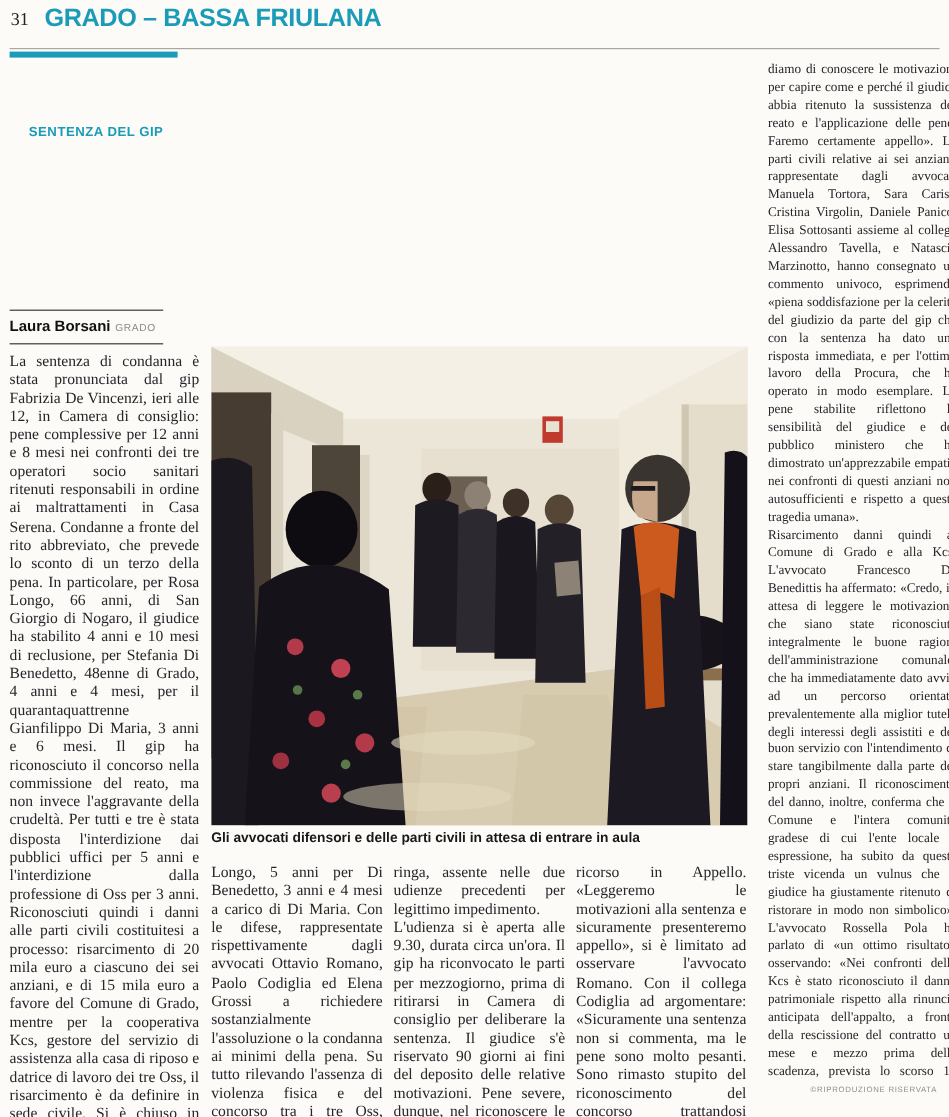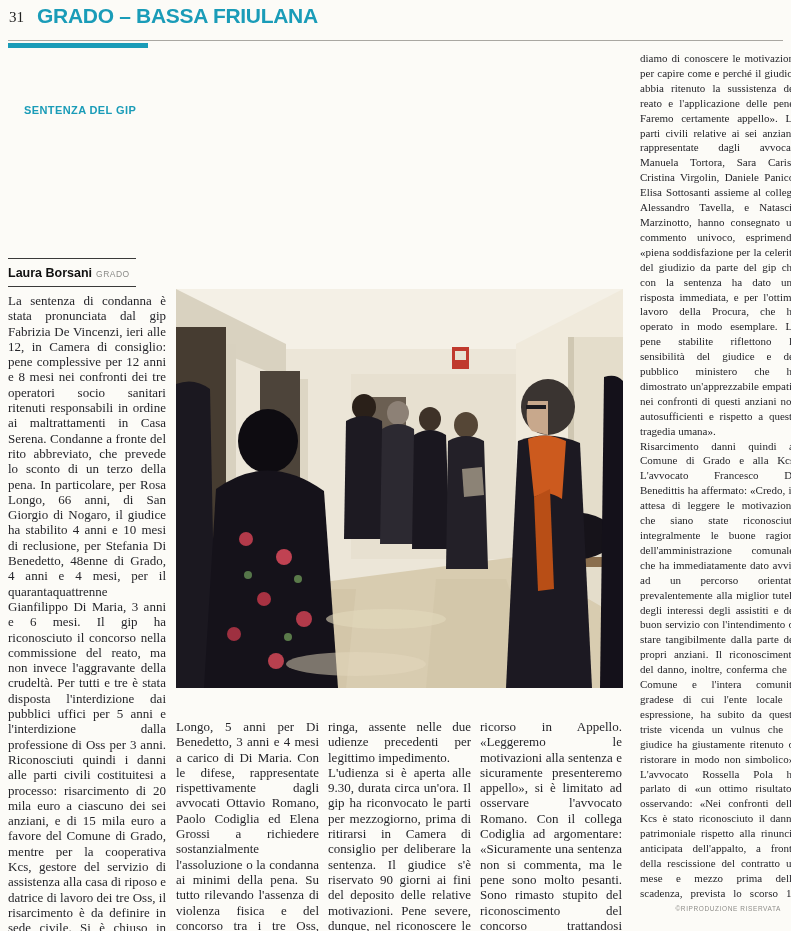--- a/index.html
+++ b/index.html
@@ -165,20 +165,21 @@
       <path d="M342 152 Q372 140 404 154 L416 399 L330 399 Z" fill="#1c1922"></path>
       <path d="M352 150 Q370 142 390 152 L386 210 Q372 200 358 208 Z" fill="#cc5a1e"></path>
       <path d="M358 208 L374 200 L378 300 L362 302 Z" fill="#b84e16"></path>
 
       <path d="M428 88 Q440 84 447 92 L447 399 L424 399 Z" fill="#14111a"></path>
 
       <ellipse cx="210" cy="330" rx="60" ry="10" fill="#e3d8bd" opacity="0.6"></ellipse>
       <ellipse cx="180" cy="375" rx="70" ry="12" fill="#e3d8bd" opacity="0.5"></ellipse>
     </svg>
   </div>
+  <div class="caption">Gli avvocati difensori e delle parti civili in attesa di entrare in aula</div>
 
   <div class="bodytext bcol1">Longo, 5 anni per Di Benedetto, 3 anni e 4 mesi a carico di Di Maria. Con le difese, rappresentate rispettivamente dagli avvocati Ottavio Romano, Paolo Codiglia ed Elena Grossi a richiedere sostanzialmente l'assoluzione o la condanna ai minimi della pena. Su tutto rilevando l'assenza di violenza fisica e del concorso tra i tre Oss, nell'escludere una volontà e un accordo comuni. Quanto ribadito ieri dall'avvocato Codiglia nel corso della sua ar-</div>
   <div class="bodytext bcol2">ringa, assente nelle due udienze precedenti per legittimo impedimento.
 L'udienza si è aperta alle 9.30, durata circa un'ora. Il gip ha riconvocato le parti per mezzogiorno, prima di ritirarsi in Camera di consiglio per deliberare la sentenza. Il giudice s'è riservato 90 giorni ai fini del deposito delle relative motivazioni. Pene severe, dunque, nel riconoscere le responsabilità dei tre imputati. Dalle difese è stato preannunciato il</div>
   <div class="bodytext bcol3">ricorso in Appello. «Leggeremo le motivazioni alla sentenza e sicuramente presenteremo appello», si è limitato ad osservare l'avvocato Romano. Con il collega Codiglia ad argomentare: «Sicuramente una sentenza non si commenta, ma le pene sono molto pesanti. Sono rimasto stupito del riconoscimento del concorso trattandosi semmai di episodi individuali, così come del fatto che non sono state concesse le attenuanti generiche. Atten-</div>
 
   <div class="bodytext col-right">diamo di conoscere le motivazioni per capire come e perché il giudice abbia ritenuto la sussistenza del reato e l'applicazione delle pene. Faremo certamente appello». Le parti civili relative ai sei anziani, rappresentate dagli avvocati Manuela Tortora, Sara Carisi, Cristina Virgolin, Daniele Panico, Elisa Sottosanti assieme al collega Alessandro Tavella, e Natascia Marzinotto, hanno consegnato un commento univoco, esprimendo «piena soddisfazione per la celerità del giudizio da parte del gip che con la sentenza ha dato una risposta immediata, e per l'ottimo lavoro della Procura, che ha operato in modo esemplare. Le pene stabilite riflettono la sensibilità del giudice e del pubblico ministero che ha dimostrato un'apprezzabile empatia nei confronti di questi anziani non autosufficienti e rispetto a questa tragedia umana».
 Risarcimento danni quindi al Comune di Grado e alla Kcs. L'avvocato Francesco De Benedittis ha affermato: «Credo, in attesa di leggere le motivazioni, che siano state riconosciute integralmente le buone ragioni dell'amministrazione comunale, che ha immediatamente dato avvio ad un percorso orientato prevalentemente alla miglior tutela degli interessi degli assistiti e del buon servizio con l'intendimento di stare tangibilmente dalla parte dei propri anziani. Il riconoscimento del danno, inoltre, conferma che il Comune e l'intera comunità gradese di cui l'ente locale è espressione, ha subito da questa triste vicenda un vulnus che il giudice ha giustamente ritenuto di ristorare in modo non simbolico». L'avvocato Rossella Pola ha parlato di «un ottimo risultato» osservando: «Nei confronti della Kcs è stato riconosciuto il danno patrimoniale rispetto alla rinuncia anticipata dell'appalto, a fronte della rescissione del contratto un mese e mezzo prima della scadenza, prevista lo scorso 15 settembre. Il giudice ha stabilito il risarcimento da definire in sede civile, legato alle responsabilità dei tre operatori che sono stati condannati». —</div>
 
   <div class="copyright">©RIPRODUZIONE RISERVATA</div>

